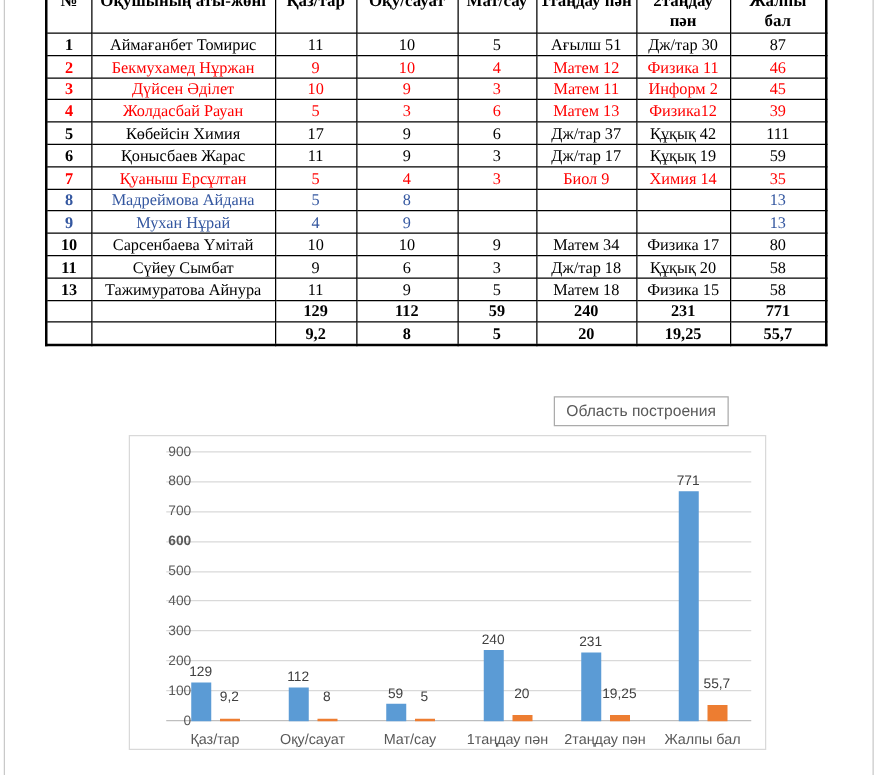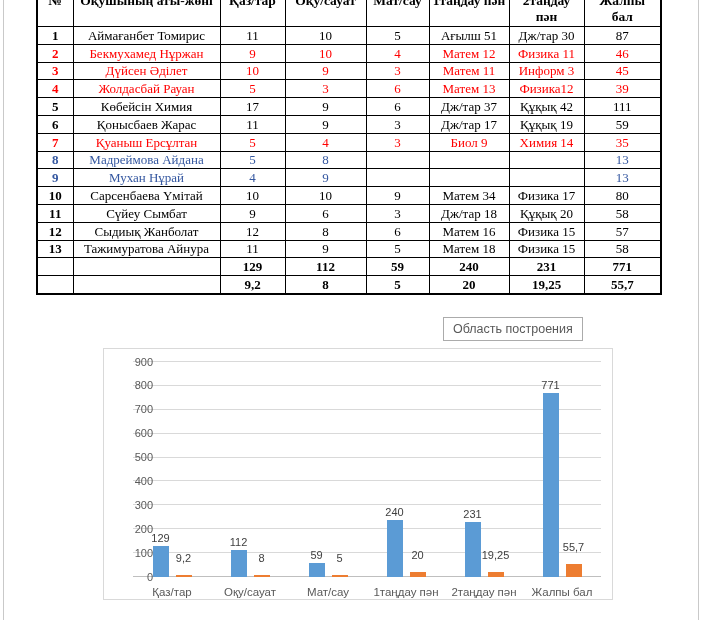--- a/index.html
+++ b/index.html
@@ -96,21 +96,21 @@
           <td>Физика 11</td>
           <td>46</td>
         </tr>
         <tr class="c-red">
           <td class="rownum">3</td>
           <td class="name">Дүйсен Әділет</td>
           <td>10</td>
           <td>9</td>
           <td>3</td>
           <td>Матем 11</td>
-          <td>Информ 3</td>
+          <td>Информ 2</td>
           <td>45</td>
         </tr>
         <tr class="c-red">
           <td class="rownum">4</td>
           <td class="name">Жолдасбай Рауан</td>
           <td>5</td>
           <td>3</td>
           <td>6</td>
           <td>Матем 13</td>
           <td>Физика12</td>
@@ -178,30 +178,20 @@
         </tr>
         <tr class="c-black">
           <td class="rownum">11</td>
           <td class="name">Сүйеу Сымбат</td>
           <td>9</td>
           <td>6</td>
           <td>3</td>
           <td>Дж/тар 18</td>
           <td>Құқық 20</td>
           <td>58</td>
-        </tr>
-        <tr class="c-black">
-          <td class="rownum">12</td>
-          <td class="name">Сыдиық Жанболат</td>
-          <td>12</td>
-          <td>8</td>
-          <td>6</td>
-          <td>Матем 16</td>
-          <td>Физика 15</td>
-          <td>57</td>
         </tr>
         <tr class="c-black">
           <td class="rownum">13</td>
           <td class="name">Тажимуратова Айнура</td>
           <td>11</td>
           <td>9</td>
           <td>5</td>
           <td>Матем 18</td>
           <td>Физика 15</td>
           <td>58</td>
@@ -312,18 +302,18 @@
           </div>
           <div class="catlabel">Жалпы бал</div>
         </div>
       </div>
   <div class="ytick" style="bottom: 15.5px;">0</div>
       <div class="ytick" style="bottom: 39.3889px; margin-top: 16px;">100</div>
       <div class="ytick" style="bottom: 63.2778px;">200</div>
       <div class="ytick" style="bottom: 87.1667px;">300</div>
       <div class="ytick" style="bottom: 111.056px;">400</div>
       <div class="ytick" style="bottom: 134.944px;">500</div>
-      <div class="ytick" style="bottom: 158.833px;">600</div>
+      <div class="ytick" style="bottom: 158.833px; font-weight: bold;">600</div>
       <div class="ytick" style="bottom: 182.722px;">700</div>
       <div class="ytick" style="bottom: 206.611px;">800</div>
       <div class="ytick" style="bottom: 230.5px;">900</div>
     </div>
 </div>
 
 </body></html>

